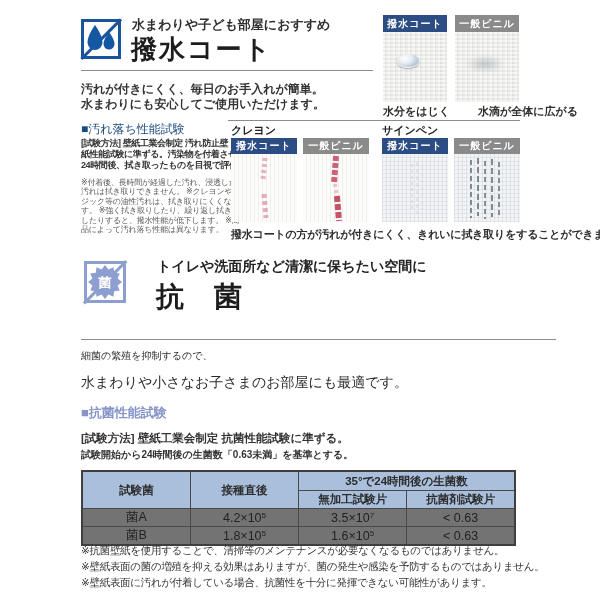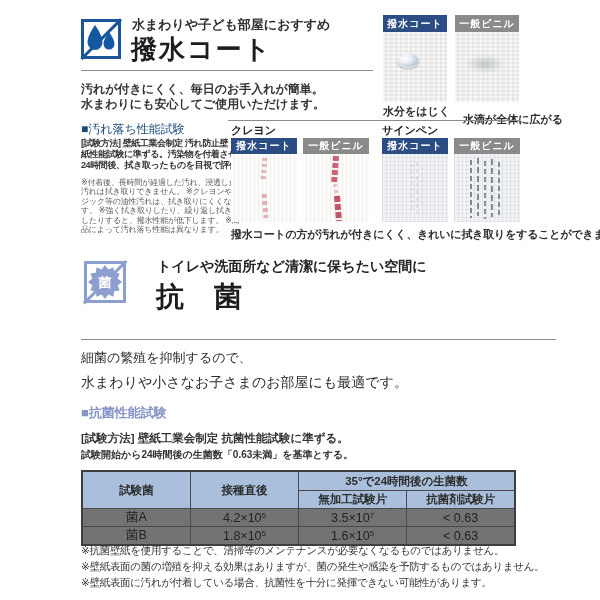--- a/index.html
+++ b/index.html
@@ -55,21 +55,21 @@
       letter-spacing:-0.4px;color:#333;}
   #stain-notes{left:81px;top:178px;font-size:8px;line-height:9.4px;letter-spacing:-0.2px;color:#595959;}
   #divider2{left:228px;top:120px;width:292px;}
   .grp-title{position:absolute;font-size:11px;font-weight:bold;color:#222;}
   #stain-caption{left:231px;top:227px;font-size:11px;font-weight:bold;letter-spacing:-0.2px;color:#2e2e2e;}
 
   
   #kokin-sub{left:157px;top:258px;font-size:14px;font-weight:bold;color:#222;}
   #kokin-title{left:156px;top:278px;font-size:28px;font-weight:bold;color:#1c1c1c;letter-spacing:1px;}
   #divider3{left:81px;top:339px;width:475px;}
-  #kokin-b1{left:81px;top:349px;font-size:13px;color:#2b2b2b;}
+  #kokin-b1{left:81px;top:349px;font-size:10px;color:#2b2b2b;}
   #kokin-b2{left:81px;top:374px;font-size:14px;color:#2b2b2b;}
   #kokin-heading{left:81px;top:404px;font-size:13px;font-weight:bold;color:#8794c8;}
   #kokin-m1{left:81px;top:431px;font-size:11.5px;font-weight:bold;color:#333;}
   #kokin-m2{left:81px;top:448px;font-size:10px;font-weight:bold;color:#333;text-align:right;}
 
   
   .ab-table{position:absolute;left:81px;top:470px;width:435px;border-collapse:collapse;
       border:2px solid #3f3f3f;table-layout:fixed;}
   .ab-table th,.ab-table td{border:1px solid #4a4a4a;text-align:center;padding:0;overflow:hidden;}
   .ab-table th{background:#a9bfdb;font-size:11.5px;font-weight:bold;color:#2c2c2c;}
@@ -103,21 +103,21 @@
 
   <div class="lbl lbl-navy" style="left:383px;top:15px;width:64px;">撥水コート</div>
   <div class="lbl lbl-gray" style="left:455px;top:15px;width:64px;">一般ビニル壁紙</div>
   <div class="cmp-img fabric" style="left:383px;top:32px;width:64px;height:70px;">
     <div class="droplet"></div>
   </div>
   <div class="cmp-img fabric" style="left:455px;top:32px;width:64px;height:70px;">
     <div class="wetspot"></div>
   </div>
   <div class="cap" style="left:383px;top:104px;">水分をはじく</div>
-  <div class="cap" style="left:463px;top:104px;margin-top:8px;">水滴が全体に広がる</div>
+  <div class="cap" style="left:478px;top:104px;">水滴が全体に広がる</div>
 
   <div class="abs" id="stain-heading">■汚れ落ち性能試験</div>
   <div class="abs" id="stain-method">
     <div>[試験方法] 壁紙工業会制定 汚れ防止壁</div>
     <div>紙性能試験に準ずる。汚染物を付着させ、</div>
     <div>24時間後、拭き取ったものを目視で評価。</div>
   </div>
   <div class="abs" id="stain-notes">
     <div>※付着後、長時間が経過した汚れ、浸透した</div>
     <div>汚れは拭き取りできません。 ※クレヨンやマ</div>

